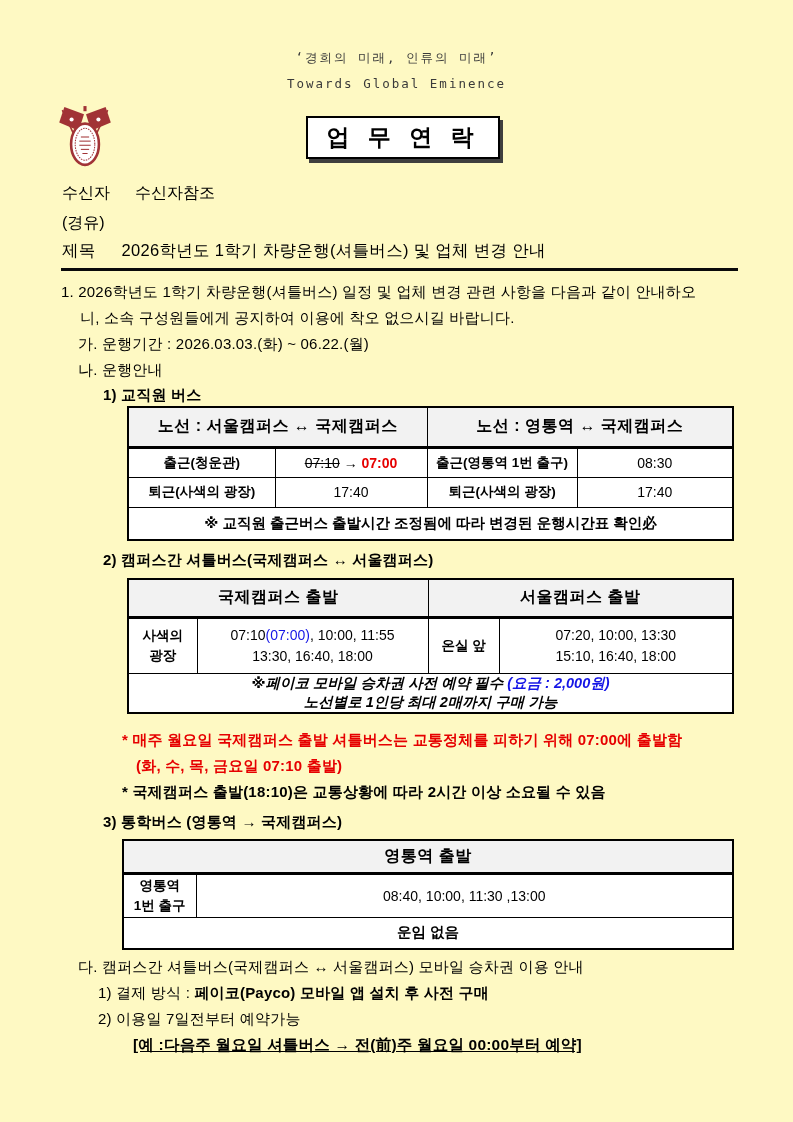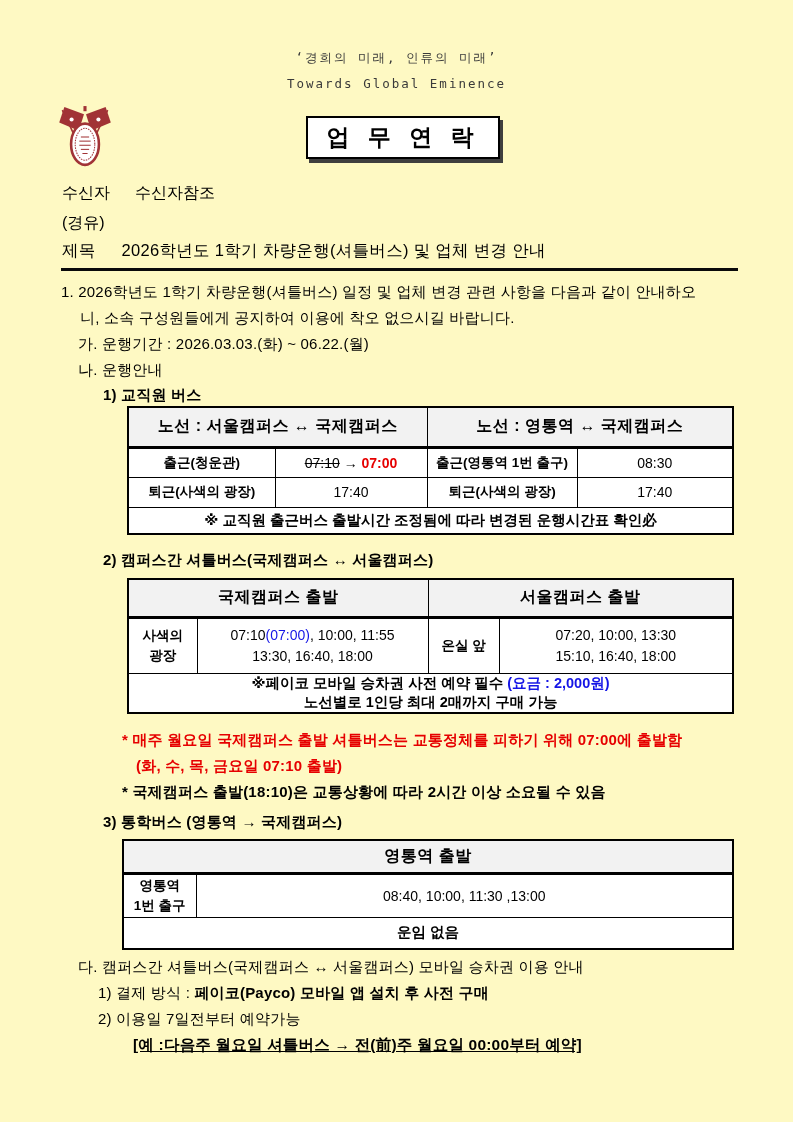--- a/index.html
+++ b/index.html
@@ -56,24 +56,24 @@
   .two-line div { line-height:20px; }
   .times div { line-height:21px; }
   .strike { text-decoration:line-through; }
   .red-text { color:#e60000; font-weight:bold; }
   .blue-text { color:#1515e6; }
   .t1 { left:127px; top:406px; width:605px; }
   .t2 { left:127px; top:578px; width:605px; }
   .t3 { left:122px; top:839px; width:610px; }
   .t1 tr.hdr th { height:40px; }
   .t1 td { height:30px; }
-  .t1 tr.ft td { height:27px; }
+  .t1 tr.ft td { height:33px; }
   .t2 tr.hdr th { height:38px; }
   .t2 td.data { height:56px; }
-  .t2 tr.ft td { height:38px; }
+  .t2 tr.ft td { height:38px;font-style:italic; }
   .t2 .ft-lines div { line-height:19px; font-weight:bold; font-size:14.5px; }
   .t3 tr.hdr th { height:33px; }
   .t3 td.data { height:44px; }
   .t3 tr.ft td { height:32px; }
 </style>
 </head>
 <body>
 
 <div class="page">
 

